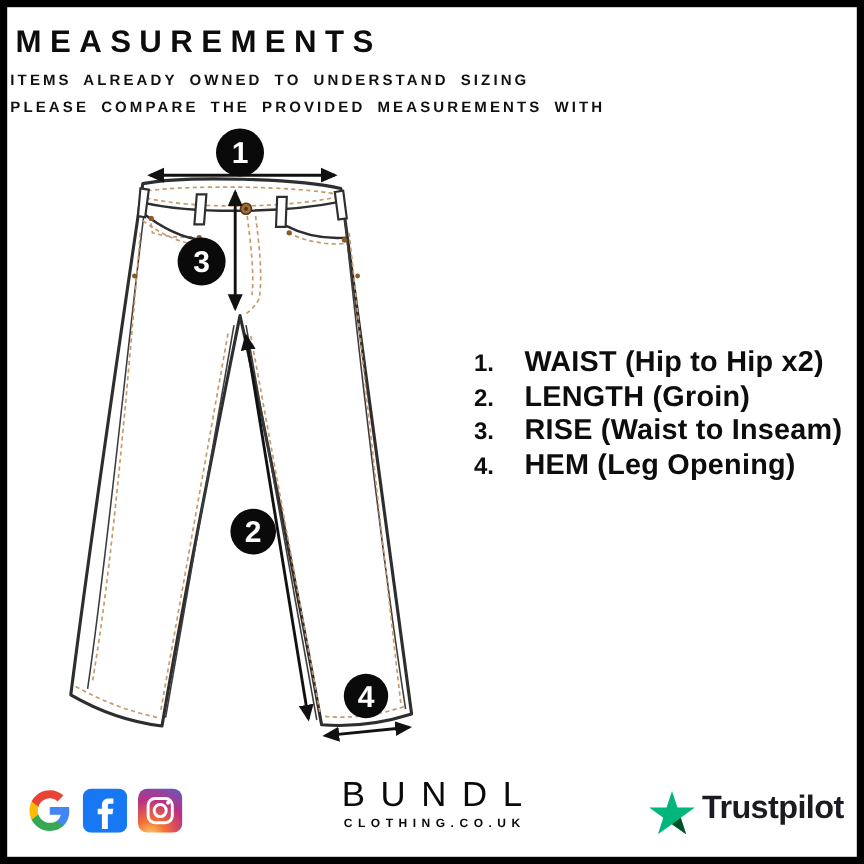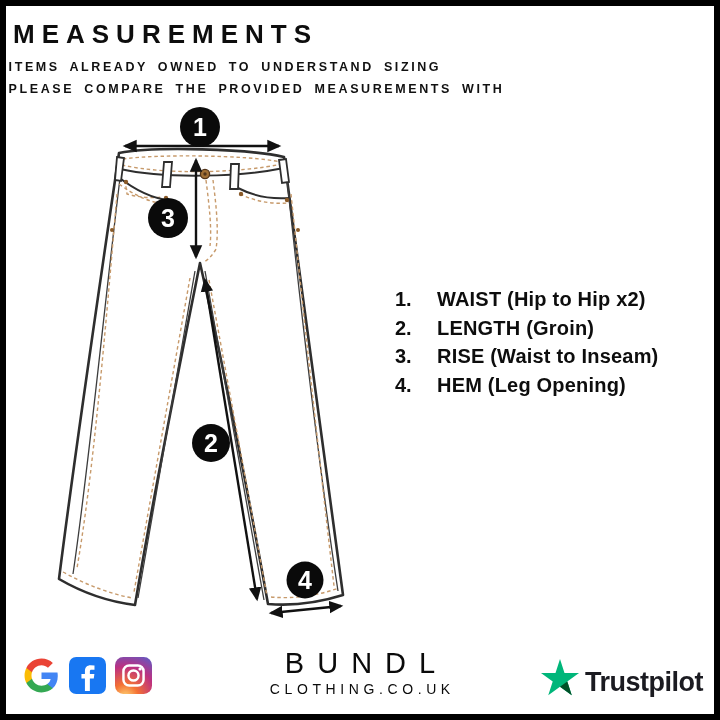--- a/index.html
+++ b/index.html
@@ -23,35 +23,35 @@
     margin-top:6px;
     font-size:12.5px;font-weight:bold;letter-spacing:2.6px;text-indent:2.6px;
     word-spacing:4px;line-height:22px;color:#111;
   }
   
   .jeans{position:absolute;left:49px;top:100px;width:320px;height:516px;}
   
   .legend{position:absolute;left:389px;top:282px;width:316px;}
   .legend-row{display:flex;align-items:baseline;height:28.5px;}
   .legend-num{width:30px;margin-right:12px;font-size:20px;font-weight:bold;text-align:left;}
-  .legend-label{font-size:20px;font-weight:bold;letter-spacing:0.2px;white-space:nowrap;}
+  .legend-label{font-size:24px;font-weight:bold;letter-spacing:0.2px;white-space:nowrap;}
   
   .social{position:absolute;left:17px;top:651px;display:flex;align-items:center;gap:9px;}
   .social .icon{width:37px;height:37px;display:block;}
   .brand{position:absolute;left:50%;top:641px;transform:translateX(-50%);text-align:center;}
   .brand-name{
     font-size:29px;font-weight:normal;letter-spacing:13px;text-indent:13px;
     line-height:32px;color:#0a0a0a;white-space:nowrap;
   }
   .brand-domain{
     margin-top:2px;
-    font-size:14px;font-weight:normal;letter-spacing:4.6px;text-indent:4.6px;
+    font-size:10px;font-weight:bold;letter-spacing:4.6px;text-indent:4.6px;
     color:#0a0a0a;white-space:nowrap;
   }
-  .trustpilot{position:absolute;right:11px;top:652px;display:flex;align-items:flex-end;gap:5px;}
+  .trustpilot{position:absolute;right:11px;top:652px;display:flex;align-items:flex-start;gap:5px;}
   .trustpilot-star{width:40px;height:40px;display:block;}
   .trustpilot-label{font-size:27px;font-weight:bold;letter-spacing:-0.5px;color:#1b1b21;}
 </style>
 </head>
 <body>
 
 <div class="canvas">
 
   <div class="header">
     <div class="title">MEASUREMENTS</div>

